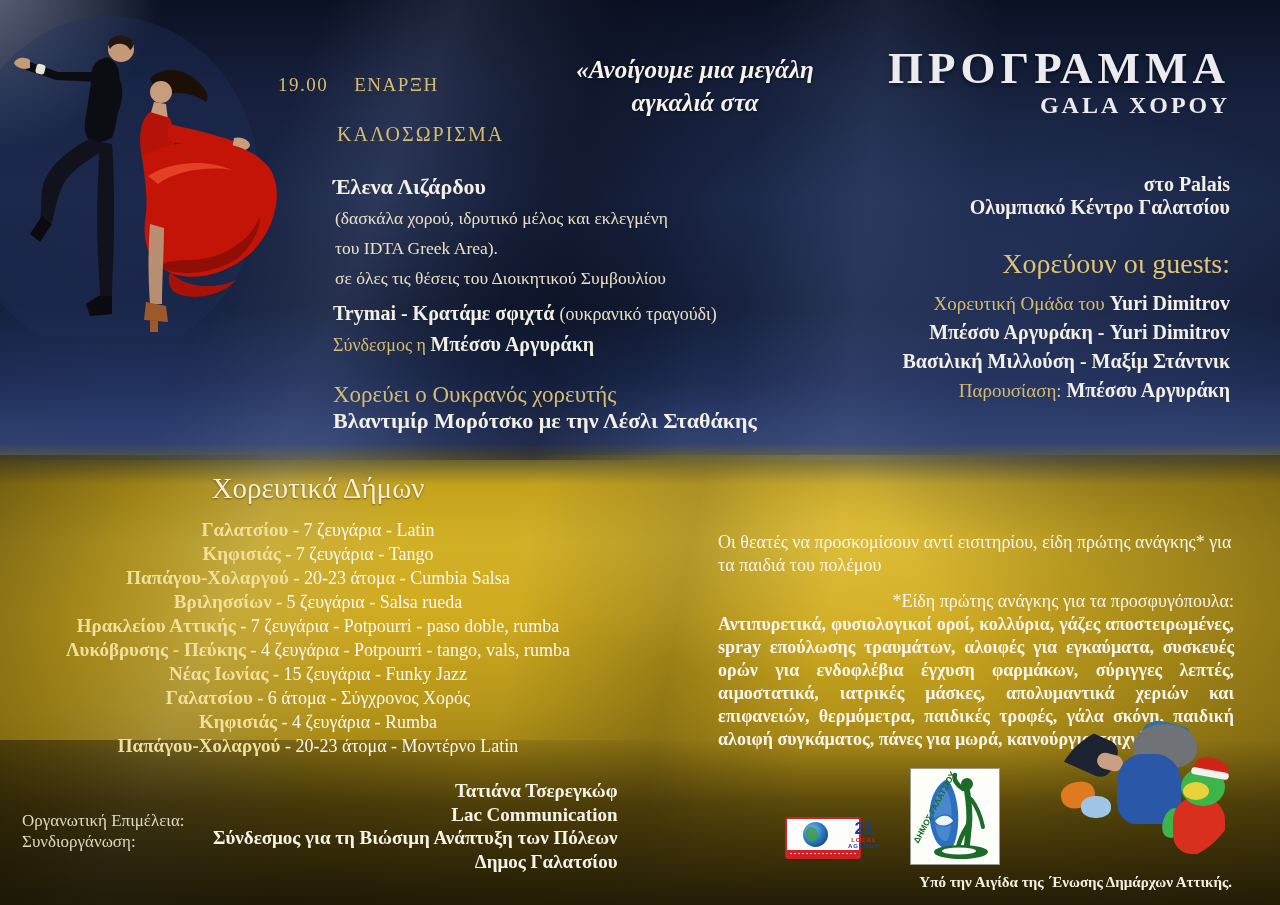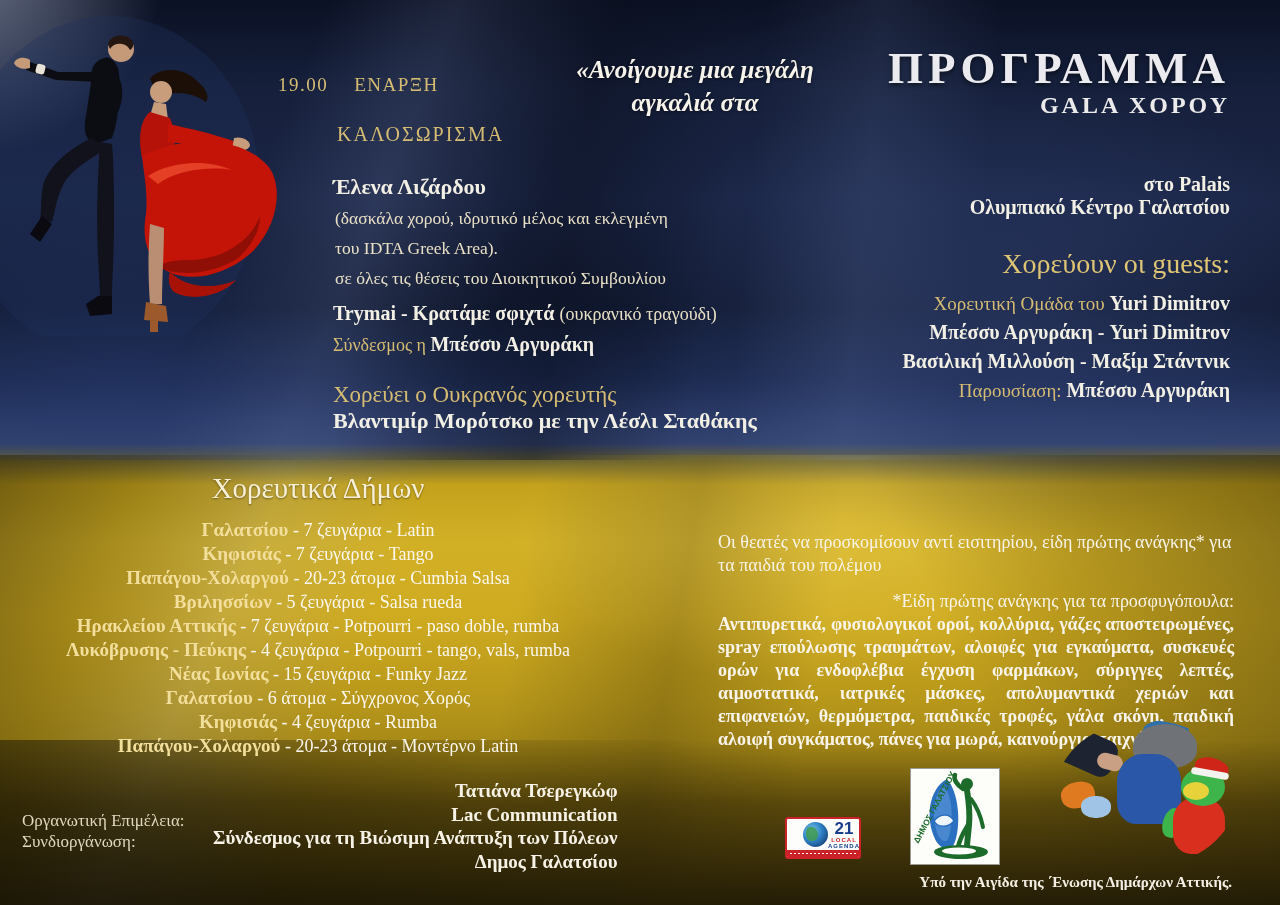--- a/index.html
+++ b/index.html
@@ -89,21 +89,21 @@
   .notice-list-heading{line-height:23px;text-align:right;}
   .notice-body{text-align:justify;line-height:23px;}
   
   .credit-label{font-size:17px;color:#e0d8bf;}
   .cl1{left:22px;top:786px;margin-top:25px;}
   .cl2{left:22px;top:832px;}
   .credit-values{left:213px;top:779px;font-size:19px;font-weight:bold;color:#f6f2e6;line-height:23.5px;text-align:right;}
   
   .agenda-logo{left:785px;top:817px;width:76px;height:42px;background:#fdfdfb;
     border:2px solid #cc2127;border-radius:3px;box-sizing:border-box;}
-  .agenda-inner{display:flex;align-items:center;height:29px;padding:1px 16px;}
+  .agenda-inner{display:flex;align-items:center;height:29px;padding:1px 16px;gap:20px;}
   .agenda-globe{width:25px;height:25px;border-radius:50%;
     background:radial-gradient(circle at 35% 35%, #7ec8e8 0%, #2d7fc4 45%, #1d4f86 75%, #16406d 100%);
     position:relative;overflow:hidden;flex:none;}
   .agenda-globe::after{content:"";position:absolute;left:3px;top:5px;width:12px;height:14px;
     background:#3f9a4e;border-radius:40% 60% 50% 50%;opacity:0.85;}
   .agenda-texts{flex:1;text-align:center;line-height:1;}
   .agenda-num{font-size:17px;font-weight:bold;color:#1b3e8c;font-family:"Liberation Sans",sans-serif;}
   .agenda-l1{font-size:6px;font-weight:bold;letter-spacing:1px;color:#cc2127;font-family:"Liberation Sans",sans-serif;}
   .agenda-l2{font-size:6px;font-weight:bold;letter-spacing:1px;color:#1b3e8c;font-family:"Liberation Sans",sans-serif;}
   .agenda-band{height:7px;background:#cc2127;border-radius:0 0 1px 1px;position:relative;}

